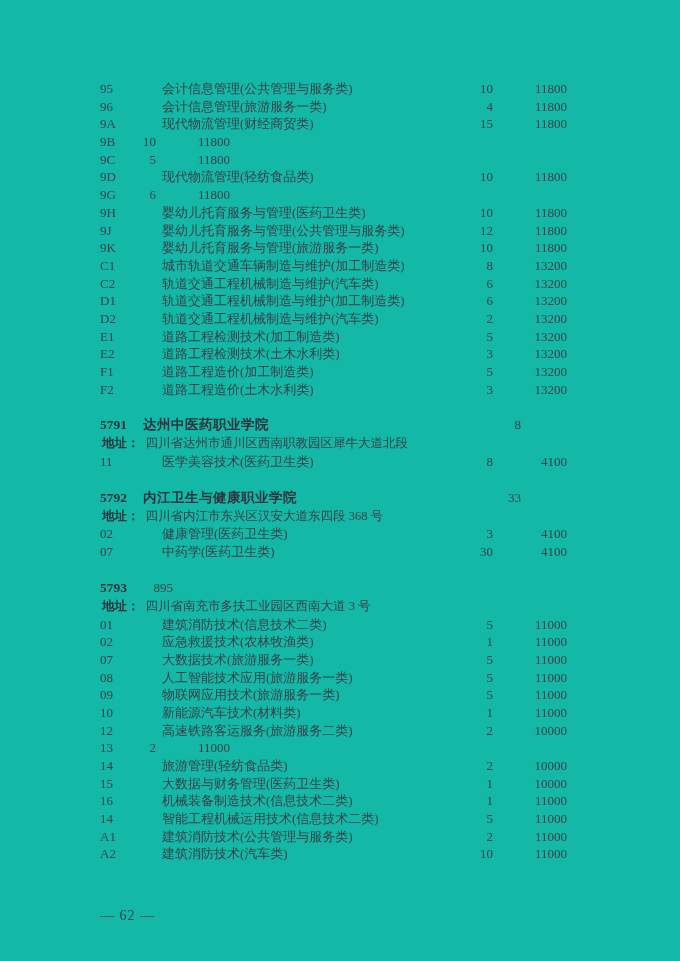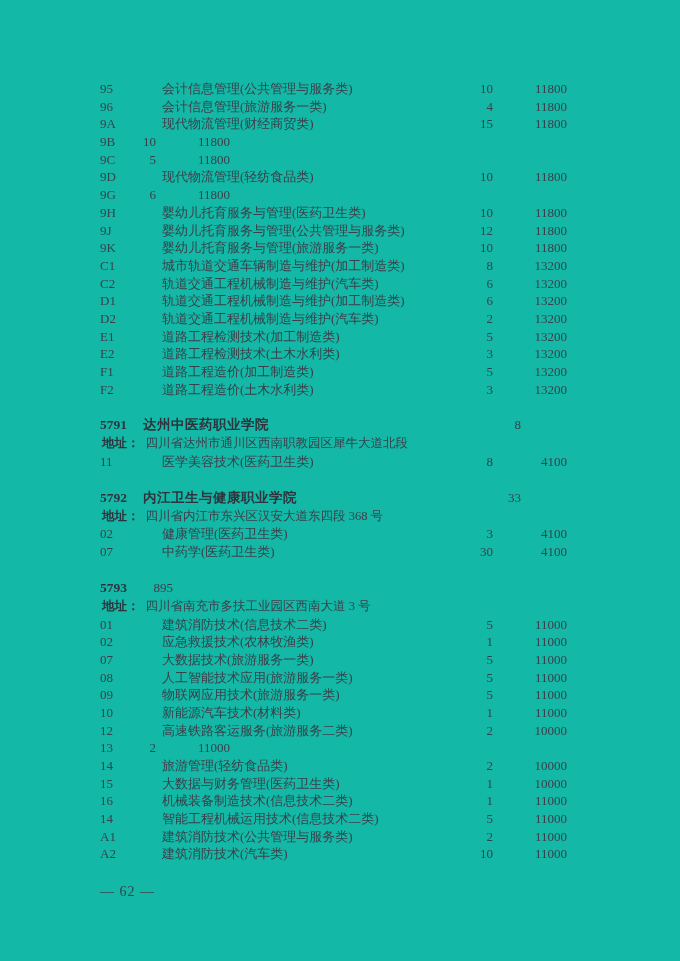--- a/index.html
+++ b/index.html
@@ -45,21 +45,21 @@
   .school-header .school-fee-spacer { flex:0 0 46px; width:46px; }
   .address-line {
     margin-left:102px; height:17.7px; line-height:17.7px;
     font-size:12.5px; white-space:nowrap;
   }
   .address-line .addr-label {
     font-family:"Liberation Sans","DejaVu Sans",sans-serif;
     font-weight:bold; color:#2d343d; margin-right:6px; font-size:12.5px;
   }
   .footer {
-    position:absolute; left:100px; top:884px;
+    position:absolute; left:100px; top:908px;
     font-size:14px; letter-spacing:1px; color:#39414b;
   }
 </style>
 </head>
 <body>
 
 <div class="page">
   <div class="content" id="sections">
       <div class="prow">
         <span class="code">95</span>

